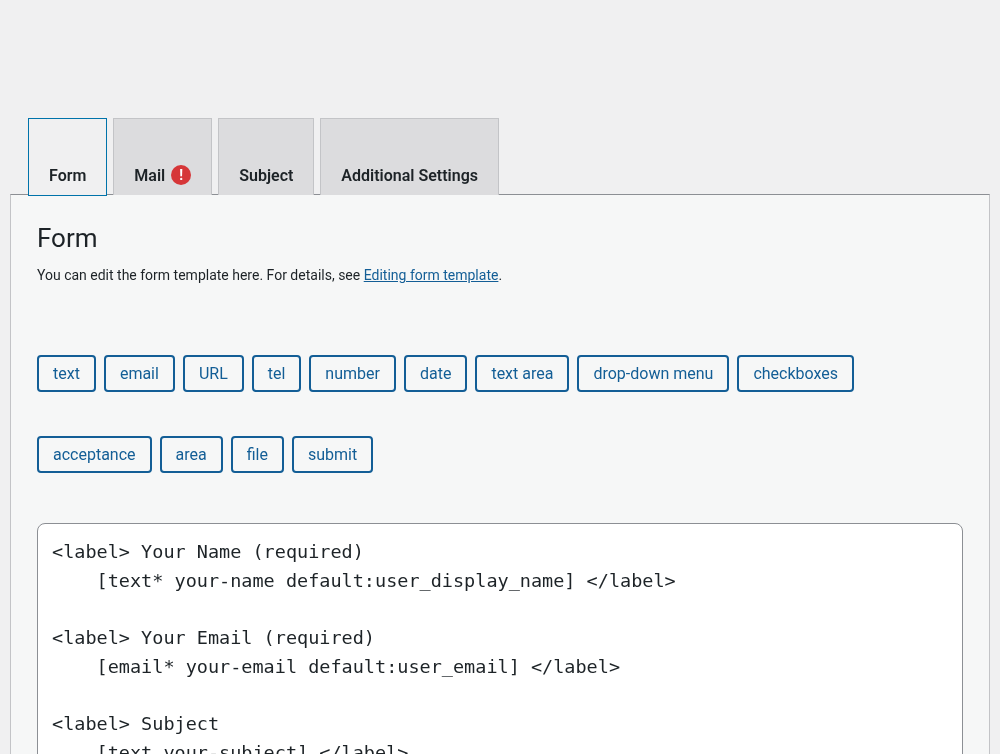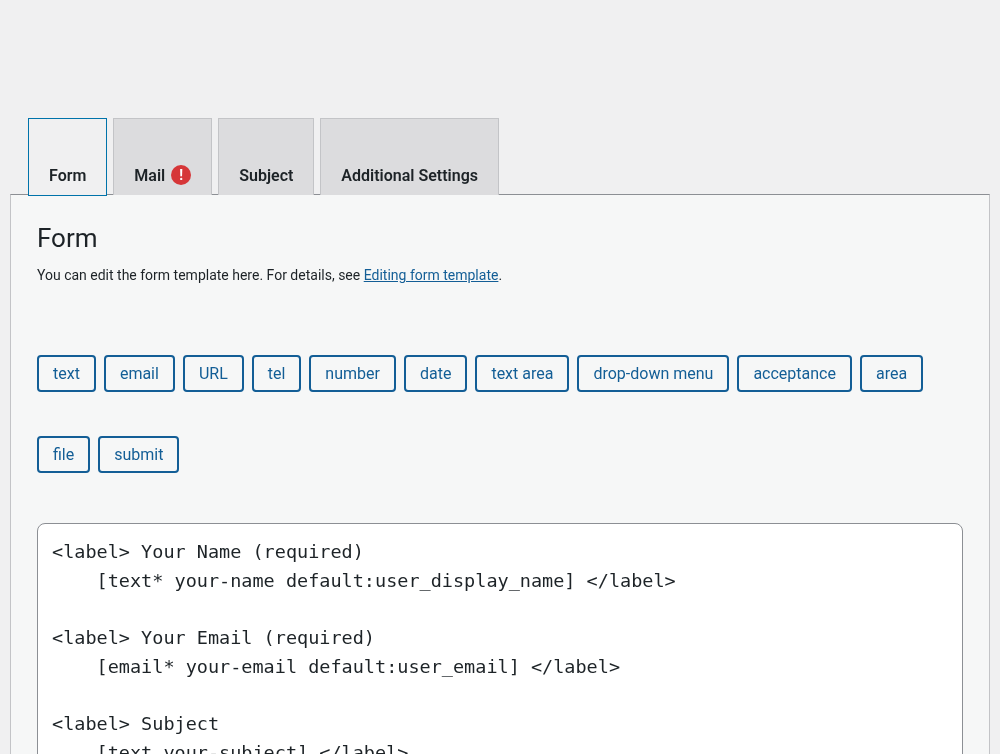--- a/index.html
+++ b/index.html
@@ -141,20 +141,21 @@
 
     <div class="tag-buttons">
       <button class="tag-btn">text</button>
       <button class="tag-btn">email</button>
       <button class="tag-btn">URL</button>
       <button class="tag-btn">tel</button>
       <button class="tag-btn">number</button>
       <button class="tag-btn">date</button>
       <button class="tag-btn">text area</button>
       <button class="tag-btn">drop-down menu</button>
+      <button class="tag-btn">checkboxes</button>
       <button class="tag-btn">acceptance</button>
       <button class="tag-btn">area</button>
       <button class="tag-btn">file</button>
       <button class="tag-btn">submit</button>
     </div>
 
     <textarea class="code-box" spellcheck="false" style="">&lt;label&gt; Your Name (required)
     [text* your-name default:user_display_name] &lt;/label&gt;
 
 &lt;label&gt; Your Email (required)

